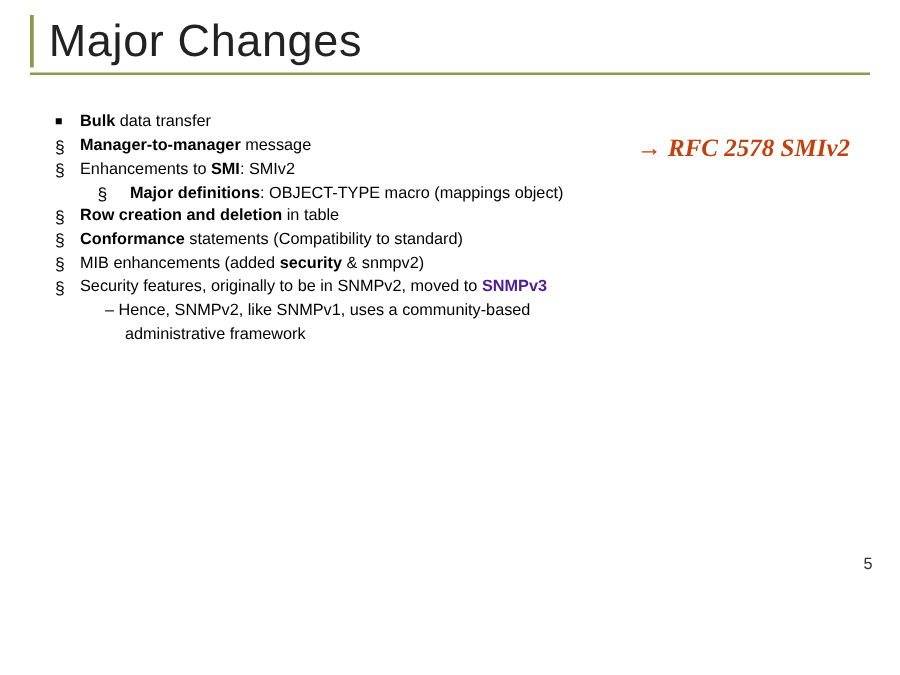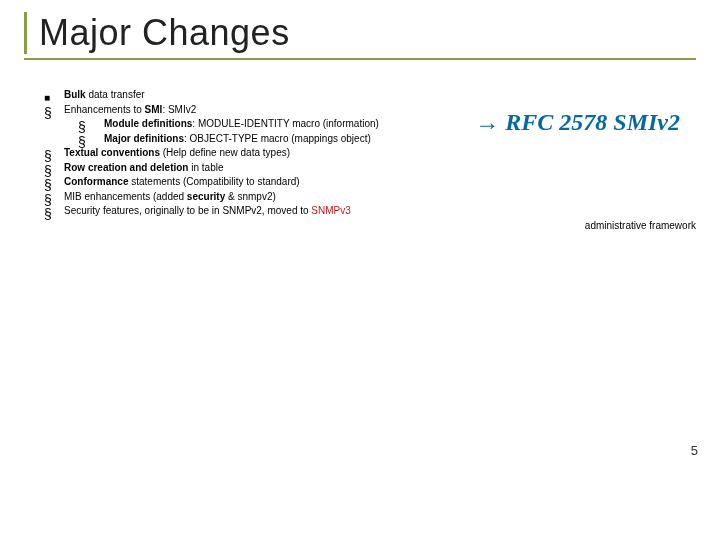--- a/index.html
+++ b/index.html
@@ -1,55 +1,55 @@
 <!DOCTYPE html>
 <html><head>
 <meta charset="utf-8">
 <style>
   * { box-sizing: border-box; margin: 0; padding: 0; }
   html, body { width: 720px; height: 540px; background: #fff; font-family: Arial, Helvetica, sans-serif; }
   .slide { width: 720px; height: 472px; position: relative; padding: 12px 24px 0 24px; }
   .title-wrap { border-left: 3px solid #8a9b4a; padding-left: 12px; margin-bottom: 4px; }
   .title { font-size: 36px; color: #222; font-weight: 400; letter-spacing: 0.5px; }
   .rule { border: none; border-top: 2.5px solid #8a9b4a; margin-top: 4px; margin-bottom: 28px; }
-  .content { position: relative; font-size: 10px; color: #000; line-height: 1.45; padding-left: 16px; }
-  .callout { position: absolute; right: 40px; top: 108px; font-style: italic; font-weight: bold; color: #0369a1; font-size: 24px; font-family: "Times New Roman", serif; }
+  .content { position: relative; font-size: 13px; color: #000; line-height: 1.45; padding-left: 16px; }
+  .callout { position: absolute; right: 40px; top: 108px; font-style: italic; font-weight: bold; color: #c2410c; font-size: 20px; font-family: "Times New Roman", serif; }
   .callout .arrow { font-family: "Segoe UI Symbol","Arial Unicode MS",sans-serif; font-style: normal; }
   .lvl1 { padding-left: 24px; position: relative; }
   .lvl1::before { content: "§"; position: absolute; left: 4px; top: 0; font-size: 14px; color: #000; }
   .lvl1.solid::before { content: "■"; font-size: 10px; top: 3px; left: 4px; }
   .lvl2 { padding-left: 64px; position: relative; }
   .lvl2::before { content: "§"; position: absolute; left: 38px; top: 0; font-size: 14px; color: #000; }
   .dash { padding-left: 44px; }
-  .cont { padding-left: 60px; text-align: right; }
+  .cont { padding-left: 60px; }
   .b { font-weight: bold; }
-  .grn { color: #b91c1c; font-weight: normal; }
+  .grn { color: #4c1d95; font-weight: bold; }
   .pagenum { position: absolute; right: 22px; bottom: 14px; font-size: 13px; color: #333; }
 </style>
 </head>
 <body>
 
 <div class="slide">
   <div class="title-wrap">
     <h1 class="title">Major Changes</h1>
   </div>
   <hr class="rule">
 
   <div class="callout">
     <span class="arrow">→</span>
     <span>RFC 2578 SMIv2</span>
   </div>
 
   <div class="content">
     <div class="lvl1 solid"><span class="b">Bulk</span><span> data transfer</span></div>
+    <div class="lvl1"><span class="b">Manager-to-manager</span><span> message</span></div>
     <div class="lvl1"><span>Enhancements to </span><span class="b">SMI</span><span>: SMIv2</span></div>
-    <div class="lvl2"><span class="b">Module</span><span class="b"> definitions</span><span>: MODULE-IDENTITY macro (information)</span></div>
     <div class="lvl2"><span class="b">Major</span><span class="b"> definitions</span><span>: OBJECT-TYPE macro (mappings object)</span></div>
-    <div class="lvl1"><span class="b">Textual conventions</span><span> (Help define new data types)</span></div>
     <div class="lvl1"><span class="b">Row creation and deletion</span><span> in table</span></div>
     <div class="lvl1"><span class="b">Conformance</span><span> statements (Compatibility to standard)</span></div>
     <div class="lvl1"><span>MIB enhancements (added </span><span class="b">security</span><span> &amp; snmpv2)</span></div>
     <div class="lvl1"><span>Security features, originally to be in SNMPv2, moved to </span><span class="grn">SNMPv3</span></div>
+    <div class="dash"><span>– Hence, SNMPv2, like SNMPv1, uses a community-based</span></div>
     <div class="cont"><span>administrative framework</span></div>
   </div>
 
   <div class="pagenum">5</div>
 </div>
 
 </body></html>

